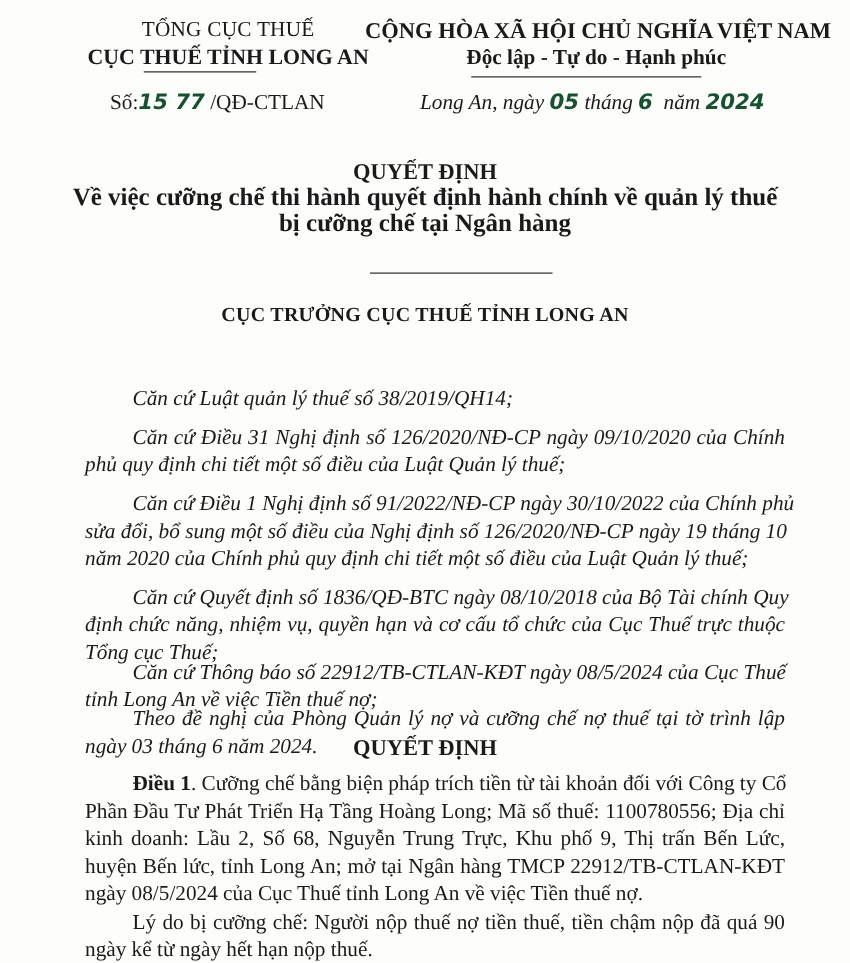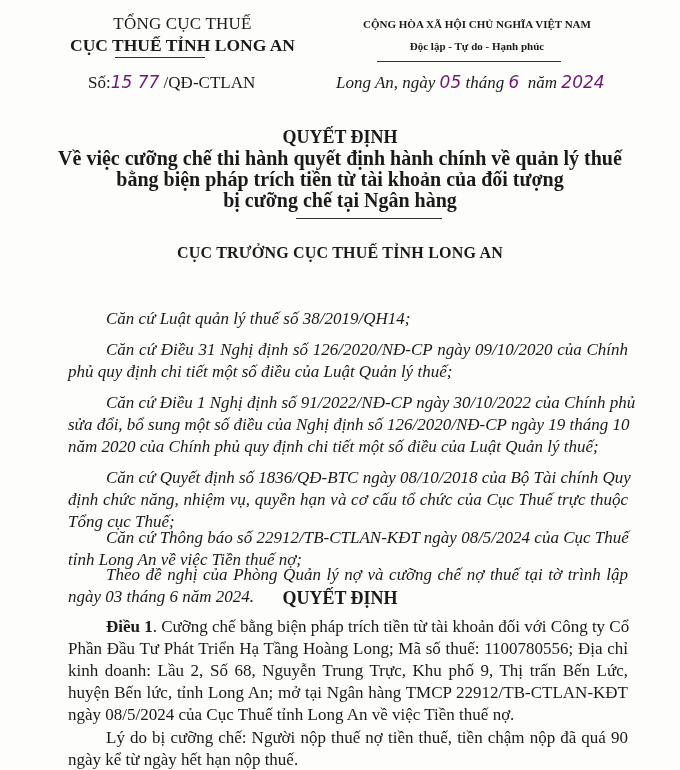--- a/index.html
+++ b/index.html
@@ -6,33 +6,33 @@
   body {
     width: 680px; height: 770px; overflow: hidden;
     background: #fdfdfc;
     font-family: "Liberation Serif", "DejaVu Serif", serif;
     color: #1a1a1a;
     position: relative;
   }
   .abs { position: absolute; white-space: nowrap; }
   .center { text-align: center; }
   .i { font-style: italic; margin-top: 18px; }
-  .hw { font-family: "DejaVu Sans", sans-serif; font-style: italic; color: #701a75; font-weight: normal; }
+  .hw { font-family: "DejaVu Sans", sans-serif; font-style: italic; color: #14532d; font-weight: bold; }
 
   
   #hdr-left { left: 60px; top: 14px; width: 245px; }
   #org-parent { font-size: 17px; line-height: 20px; letter-spacing: 0.2px; }
   #org-name { font-size: 17.5px; line-height: 22px; font-weight: bold; }
   #org-underline { position: absolute; left: 115px; top: 57px; width: 90px; height: 1px; background: #333; }
   #doc-number { left: 88px; top: 72px; font-size: 17px; }
 
   
   #hdr-right { left: 292px; top: 14px; width: 370px; }
-  #nation { font-size: 11px; line-height: 21px; font-weight: bold; }
-  #motto { font-size: 11px; line-height: 22px; font-weight: bold; }
+  #nation { font-size: 18px; line-height: 21px; font-weight: bold; }
+  #motto { font-size: 17px; line-height: 22px; font-weight: bold; }
   #motto-underline { position: absolute; left: 377px; top: 61px; width: 184px; height: 1px; background: #333; }
   #place-date { left: 336px; top: 72px; font-size: 17px; font-style: italic; }
 
   
   #title-block { left: 0; top: 126px; width: 680px; }
   #title { font-size: 18px; font-weight: bold; line-height: 22px; }
   .subject { font-size: 20px; font-weight: bold; line-height: 21px; }
   #title-underline { position: absolute; left: 296px; top: 218px; width: 146px; height: 1px; background: #333; }
   #authority { left: 0; top: 244px; width: 680px; font-size: 16px; font-weight: bold; letter-spacing: 0.2px; }
 
@@ -68,21 +68,20 @@
   <span class="hw">05</span>
   <span>tháng</span>
   <span class="hw">6</span>
   &nbsp;<span>năm</span>
   <span class="hw">2024</span>
 </div>
 
 <div id="title-block" class="abs center">
   <div id="title">QUYẾT ĐỊNH</div>
   <div class="subject">Về việc cưỡng chế thi hành quyết định hành chính về quản lý thuế</div>
-  <div class="subject">bằng biện pháp trích tiền từ tài khoản của đối tượng</div>
   <div class="subject">bị cưỡng chế tại Ngân hàng</div>
 </div>
 <div id="title-underline"></div>
 
 <div id="authority" class="abs center">CỤC TRƯỞNG CỤC THUẾ TỈNH LONG AN</div>
 
 <div class="para i" style="top:290px;">
   <span class="line last"><span class="indent"></span><span>Căn cứ Luật quản lý thuế số 38/2019/QH14;</span></span>
 </div>
 

